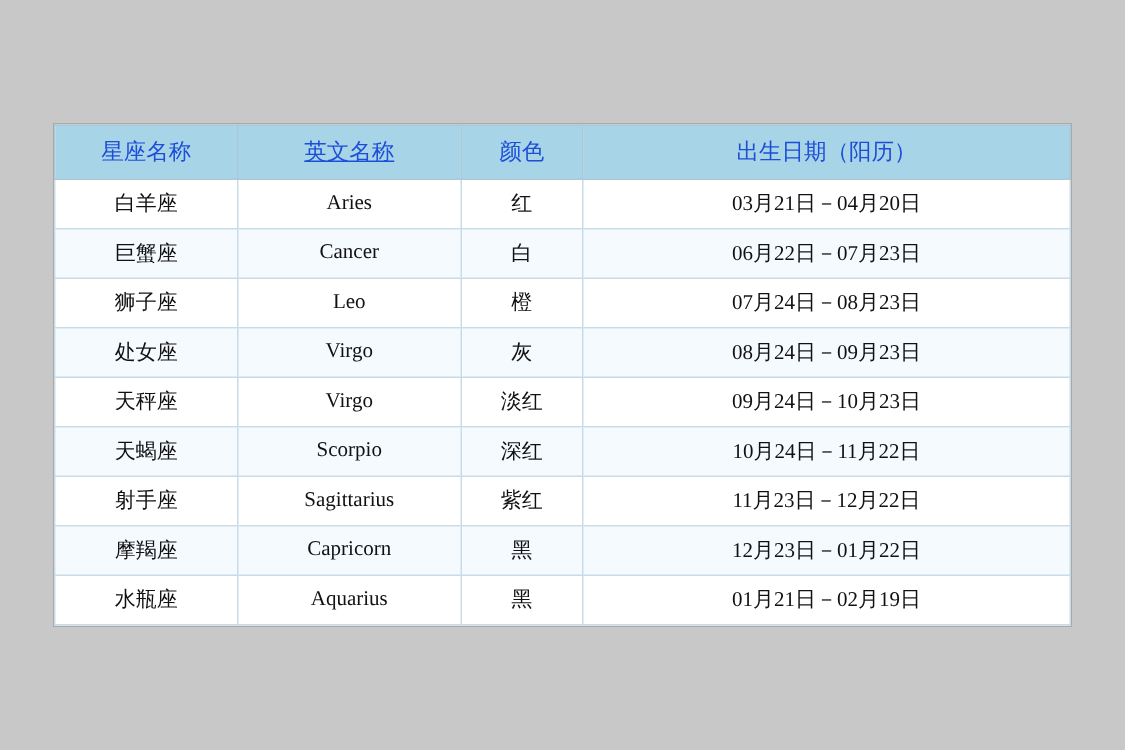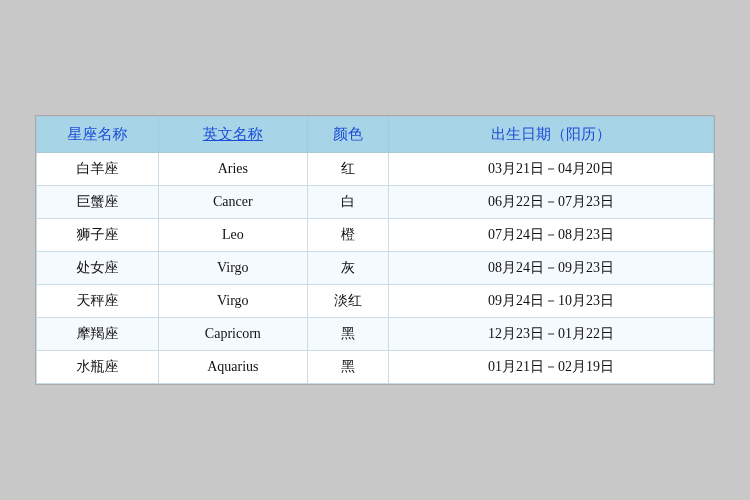--- a/index.html
+++ b/index.html
@@ -101,20 +101,32 @@
           <td>灰</td>
           <td>08月24日－09月23日</td>
         </tr>
         <tr>
           <td>天秤座</td>
           <td>Virgo</td>
           <td>淡红</td>
           <td>09月24日－10月23日</td>
         </tr>
         <tr>
+          <td>天蝎座</td>
+          <td>Scorpio</td>
+          <td>深红</td>
+          <td>10月24日－11月22日</td>
+        </tr>
+        <tr>
+          <td>射手座</td>
+          <td>Sagittarius</td>
+          <td>紫红</td>
+          <td>11月23日－12月22日</td>
+        </tr>
+        <tr>
           <td>摩羯座</td>
           <td>Capricorn</td>
           <td>黑</td>
           <td>12月23日－01月22日</td>
         </tr>
         <tr>
           <td>水瓶座</td>
           <td>Aquarius</td>
           <td>黑</td>
           <td>01月21日－02月19日</td>

